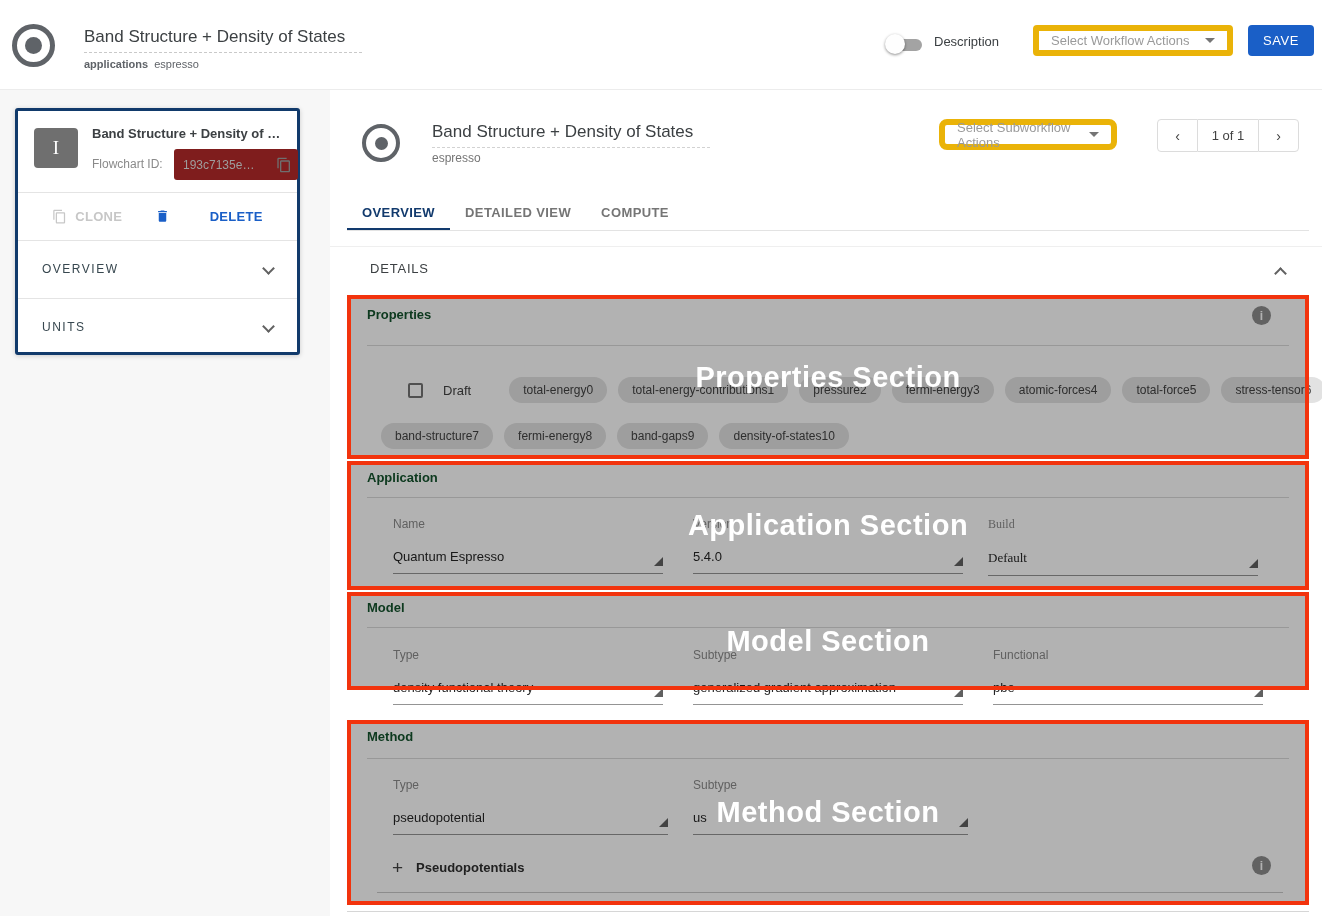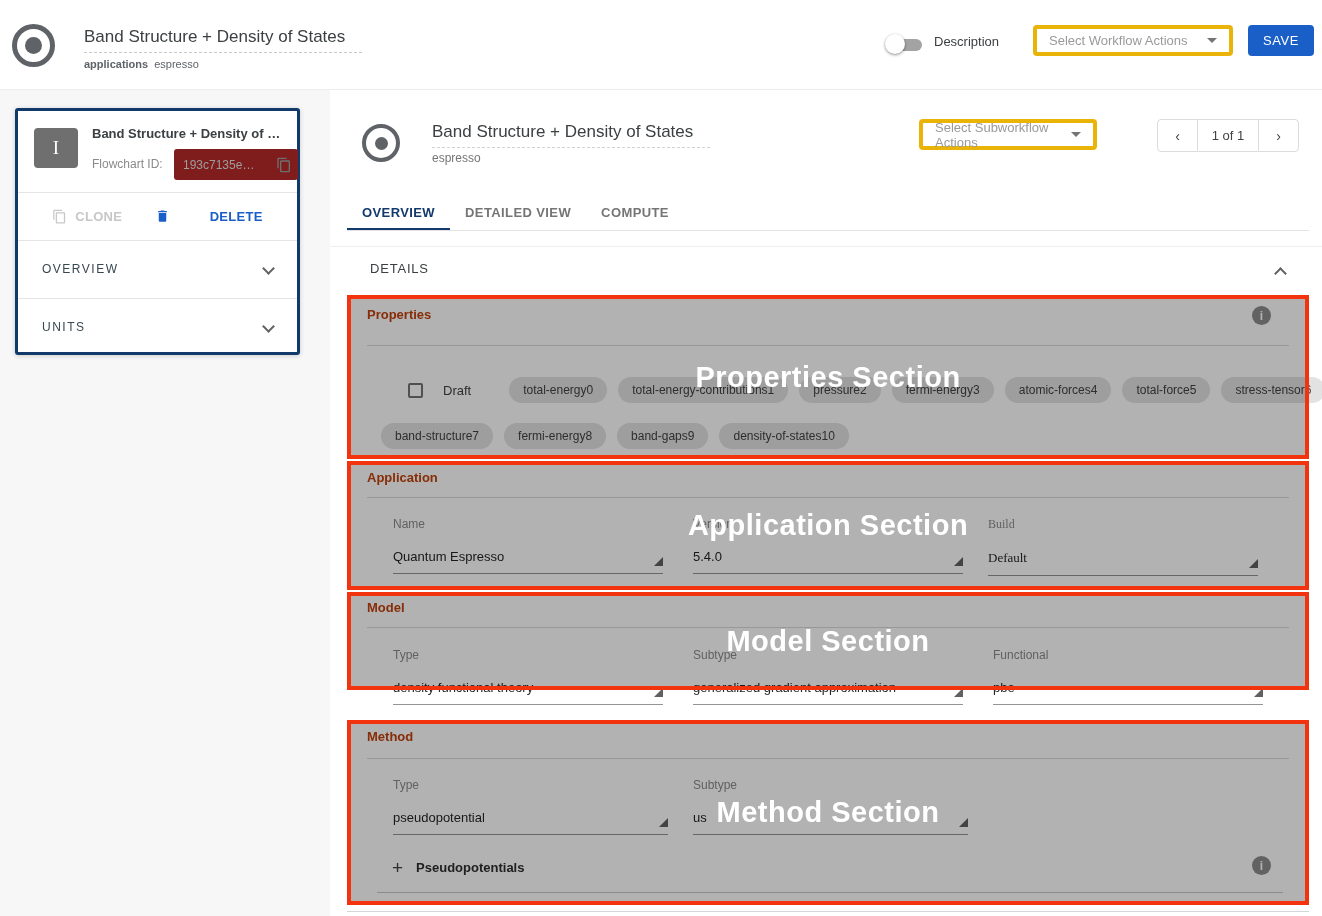--- a/index.html
+++ b/index.html
@@ -22,21 +22,21 @@
   .logo .dot { width:17px; height:17px; }
   .wf-title { left:84px; top:27px; width:278px; font-size:17px; color:#3c4043; white-space:nowrap; overflow:hidden; padding-bottom:5px; border-bottom:1px dashed #c9c9c9; }
   .breadcrumb { left:84px; top:58px; font-size:11px; color:#5f6368;text-align:right; }
   .breadcrumb b { margin-right:6px; }
 
   .toggle { left:888px; top:37px; width:34px; height:14px; }
   .tg-track { position:absolute; left:2px; top:2px; width:32px; height:12px; border-radius:7px; background:#a3a3a3; }
   .tg-knob { position:absolute; left:-3px; top:-3px; width:20px; height:20px; border-radius:50%; background:#fefefe; box-shadow:0 1px 3px rgba(0,0,0,.45); }
   .desc-label { left:934px; top:34px; font-size:13px; color:#3c4043; }
 
-  .outlined-select { border:4px solid #eab308; border-radius:4px; background:#fff; display:flex; align-items:center; justify-content:space-between; padding:0 12px; font-size:13px; color:#9a9a9a; cursor:pointer; }
+  .outlined-select { border:6px solid #eab308; border-radius:4px; background:#fff; display:flex; align-items:center; justify-content:space-between; padding:0 12px; font-size:13px; color:#9a9a9a; cursor:pointer; }
   .wf-actions { left:1033px; top:25px; width:200px; height:31px; }
   .caret-down { width:0; height:0; border-left:5px solid transparent; border-right:5px solid transparent; border-top:5px solid #757575; }
   .save-btn { left:1248px; top:25px; width:66px; height:31px; background:#1a5fc7; color:#fff; font-size:13px; letter-spacing:.6px; border:none; border-radius:4px; display:flex; align-items:center; justify-content:center; cursor:pointer; }
 
   
   .sidebar { position:absolute; left:0; top:90px; width:330px; height:826px; background:#f7f7f7; }
   .unit-card { position:absolute; left:15px; top:18px; width:285px; height:247px; background:#fff; border:3px solid #113a6b; border-radius:3px; box-shadow:0 1px 5px rgba(0,0,0,.18); }
   .unit-icon { position:absolute; left:16px; top:17px; width:44px; height:40px; background:#6f6f6f; border-radius:4px; color:#fff; font-family:"Liberation Serif", serif; font-size:19px; display:flex; align-items:center; justify-content:center; }
   .unit-title { position:absolute; left:74px; top:15px; width:196px; font-size:13px; font-weight:bold; color:#3c4043; white-space:nowrap; overflow:hidden; }
   .fid-label { position:absolute; left:74px; top:46px; font-size:12px; color:#8a8a8a; }
@@ -49,39 +49,39 @@
   .card-btn.delete { color:#1a5fc7;gap:40px; }
   .acc-row { position:absolute; left:0; width:100%; height:57px; display:flex; align-items:center; justify-content:space-between; padding:0 24px; cursor:pointer; font-size:12px; letter-spacing:1.5px; color:#37474f; }
   .chev { display:inline-block; width:9px; height:9px; border-right:2px solid #616161; border-bottom:2px solid #616161; transform:rotate(45deg); }
   .chev.up { transform:rotate(-135deg); }
 
   
   .sub-icon { left:362px; top:124px; width:38px; height:38px; border-width:4px; }
   .sub-icon .dot { width:13px; height:13px; }
   .sub-title { left:432px; top:122px; width:278px; font-size:17px; color:#3c4043; white-space:nowrap; overflow:hidden; padding-bottom:5px; border-bottom:1px dashed #d2d2d2; }
   .sub-sub { left:432px; top:151px; font-size:12px; color:#757575; }
-  .swf-actions { left:919px; top:119px; width:178px; height:31px; }
+  .swf-actions { left:939px; top:119px; width:178px; height:31px;border-radius:8px; }
   .pager { position:absolute; left:1157px; top:119px; height:33px; display:flex; }
   .pager > div { border:1px solid #dcdcdc; background:#fff; display:flex; align-items:center; justify-content:center; font-size:14px; color:#424242; }
   .pager .pg-prev { width:41px; border-radius:4px 0 0 4px; cursor:pointer; }
   .pager .pg-label { width:60px; border-left:none; border-right:none; font-size:13px; }
   .pager .pg-next { width:41px; border-radius:0 4px 4px 0; cursor:pointer; }
 
   
   .tabs { position:absolute; left:347px; top:197px; height:34px; display:flex; }
   .tab { padding:0 15px; font-size:13px; font-weight:bold; letter-spacing:.4px; color:#757575; display:flex; align-items:center; cursor:pointer; border-bottom:3px solid transparent; }
   .tab.active { color:#123a6d; border-bottom-color:#123a6d; }
 
   
   .details-title { left:370px; top:261px; font-size:13px; letter-spacing:.8px; color:#3c4043; }
   .details-chevron { left:1276px; top:264px; cursor:pointer; }
 
   
   .section { position:absolute; left:347px; width:962px; background:#fff; }
-  .sec-title { position:absolute; left:20px; top:12px; font-size:13px; font-weight:bold; color:#c2410c; }
+  .sec-title { position:absolute; left:20px; top:12px; font-size:13px; font-weight:bold; color:#14532d; }
   .sec-div { position:absolute; left:20px; right:20px; height:1px; background:#dadada; }
   .info-icon { position:absolute; right:38px; width:19px; height:19px; border-radius:50%; background:#8d8d8d; color:#fff; font-size:12px; font-weight:bold; display:flex; align-items:center; justify-content:center; cursor:pointer; }
 
   .chip { height:26px; line-height:26px; padding:0 14px; border-radius:13px; background:#e2e2e2; font-size:12px; color:#424242; white-space:nowrap; cursor:pointer; }
   .chip-row { position:absolute; display:flex; gap:11px; align-items:center; }
   .checkbox { width:15px; height:15px; border:2px solid #737373; border-radius:2px; background:#fff; cursor:pointer; }
   .draft-label { font-size:13px; color:#424242; margin-left:9px; margin-right:27px; }
 
   .field { position:absolute; top:56px; width:270px; cursor:pointer; }
   .f-label { font-size:12px; color:#8b8b8b; }

